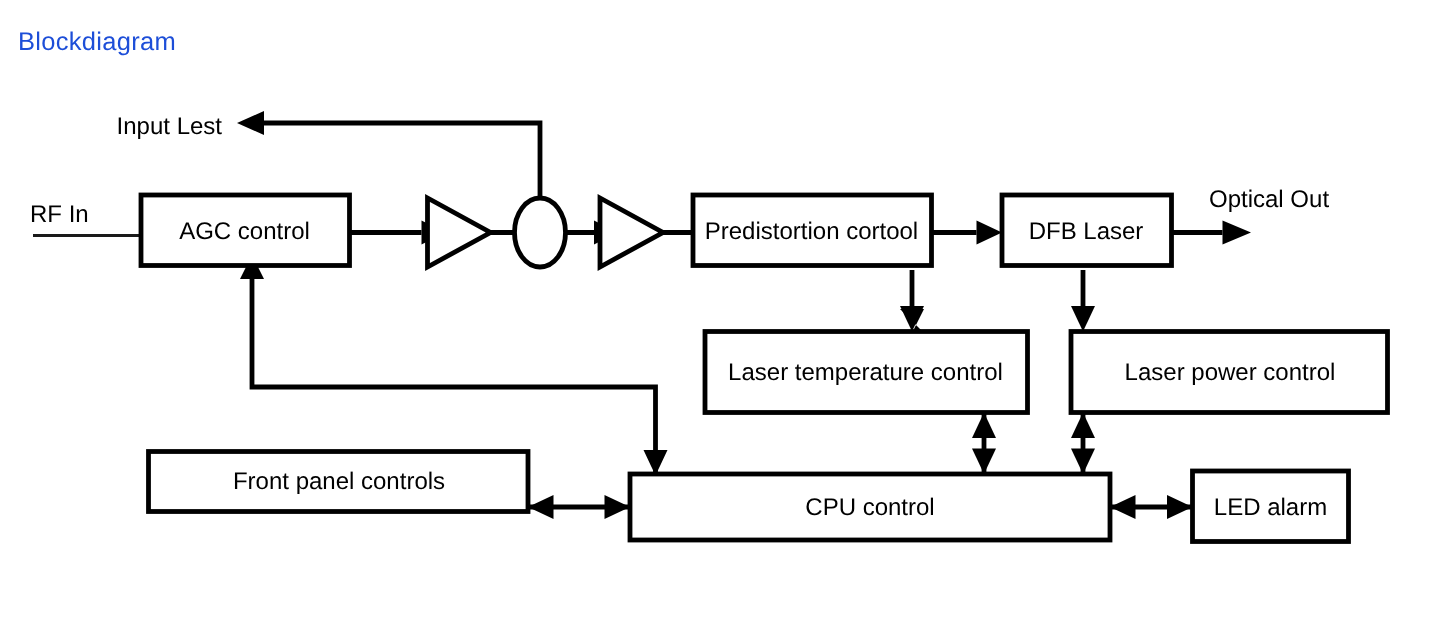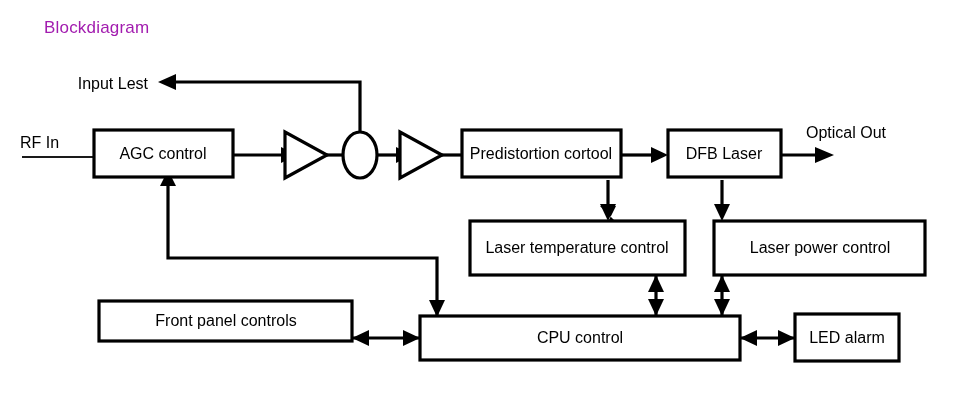--- a/index.html
+++ b/index.html
@@ -16,24 +16,23 @@
     height: 418px;
     background: #ffffff;
     overflow: hidden;
   }
   #diagram-title {
     position: absolute;
     left: 12px;
     top: 18px;
     font-family: "Liberation Sans", sans-serif;
     font-size: 17px;
-    color: #a21caf;
+    color: #1d4ed8;
     letter-spacing: 0.2px;
     white-space: nowrap;
-    margin-left: 32px;
   }
   svg#diagram {
     position: absolute;
     left: 0;
     top: 0;
     width: 957px;
     height: 418px;
   }
   .blk {
     fill: #ffffff;

